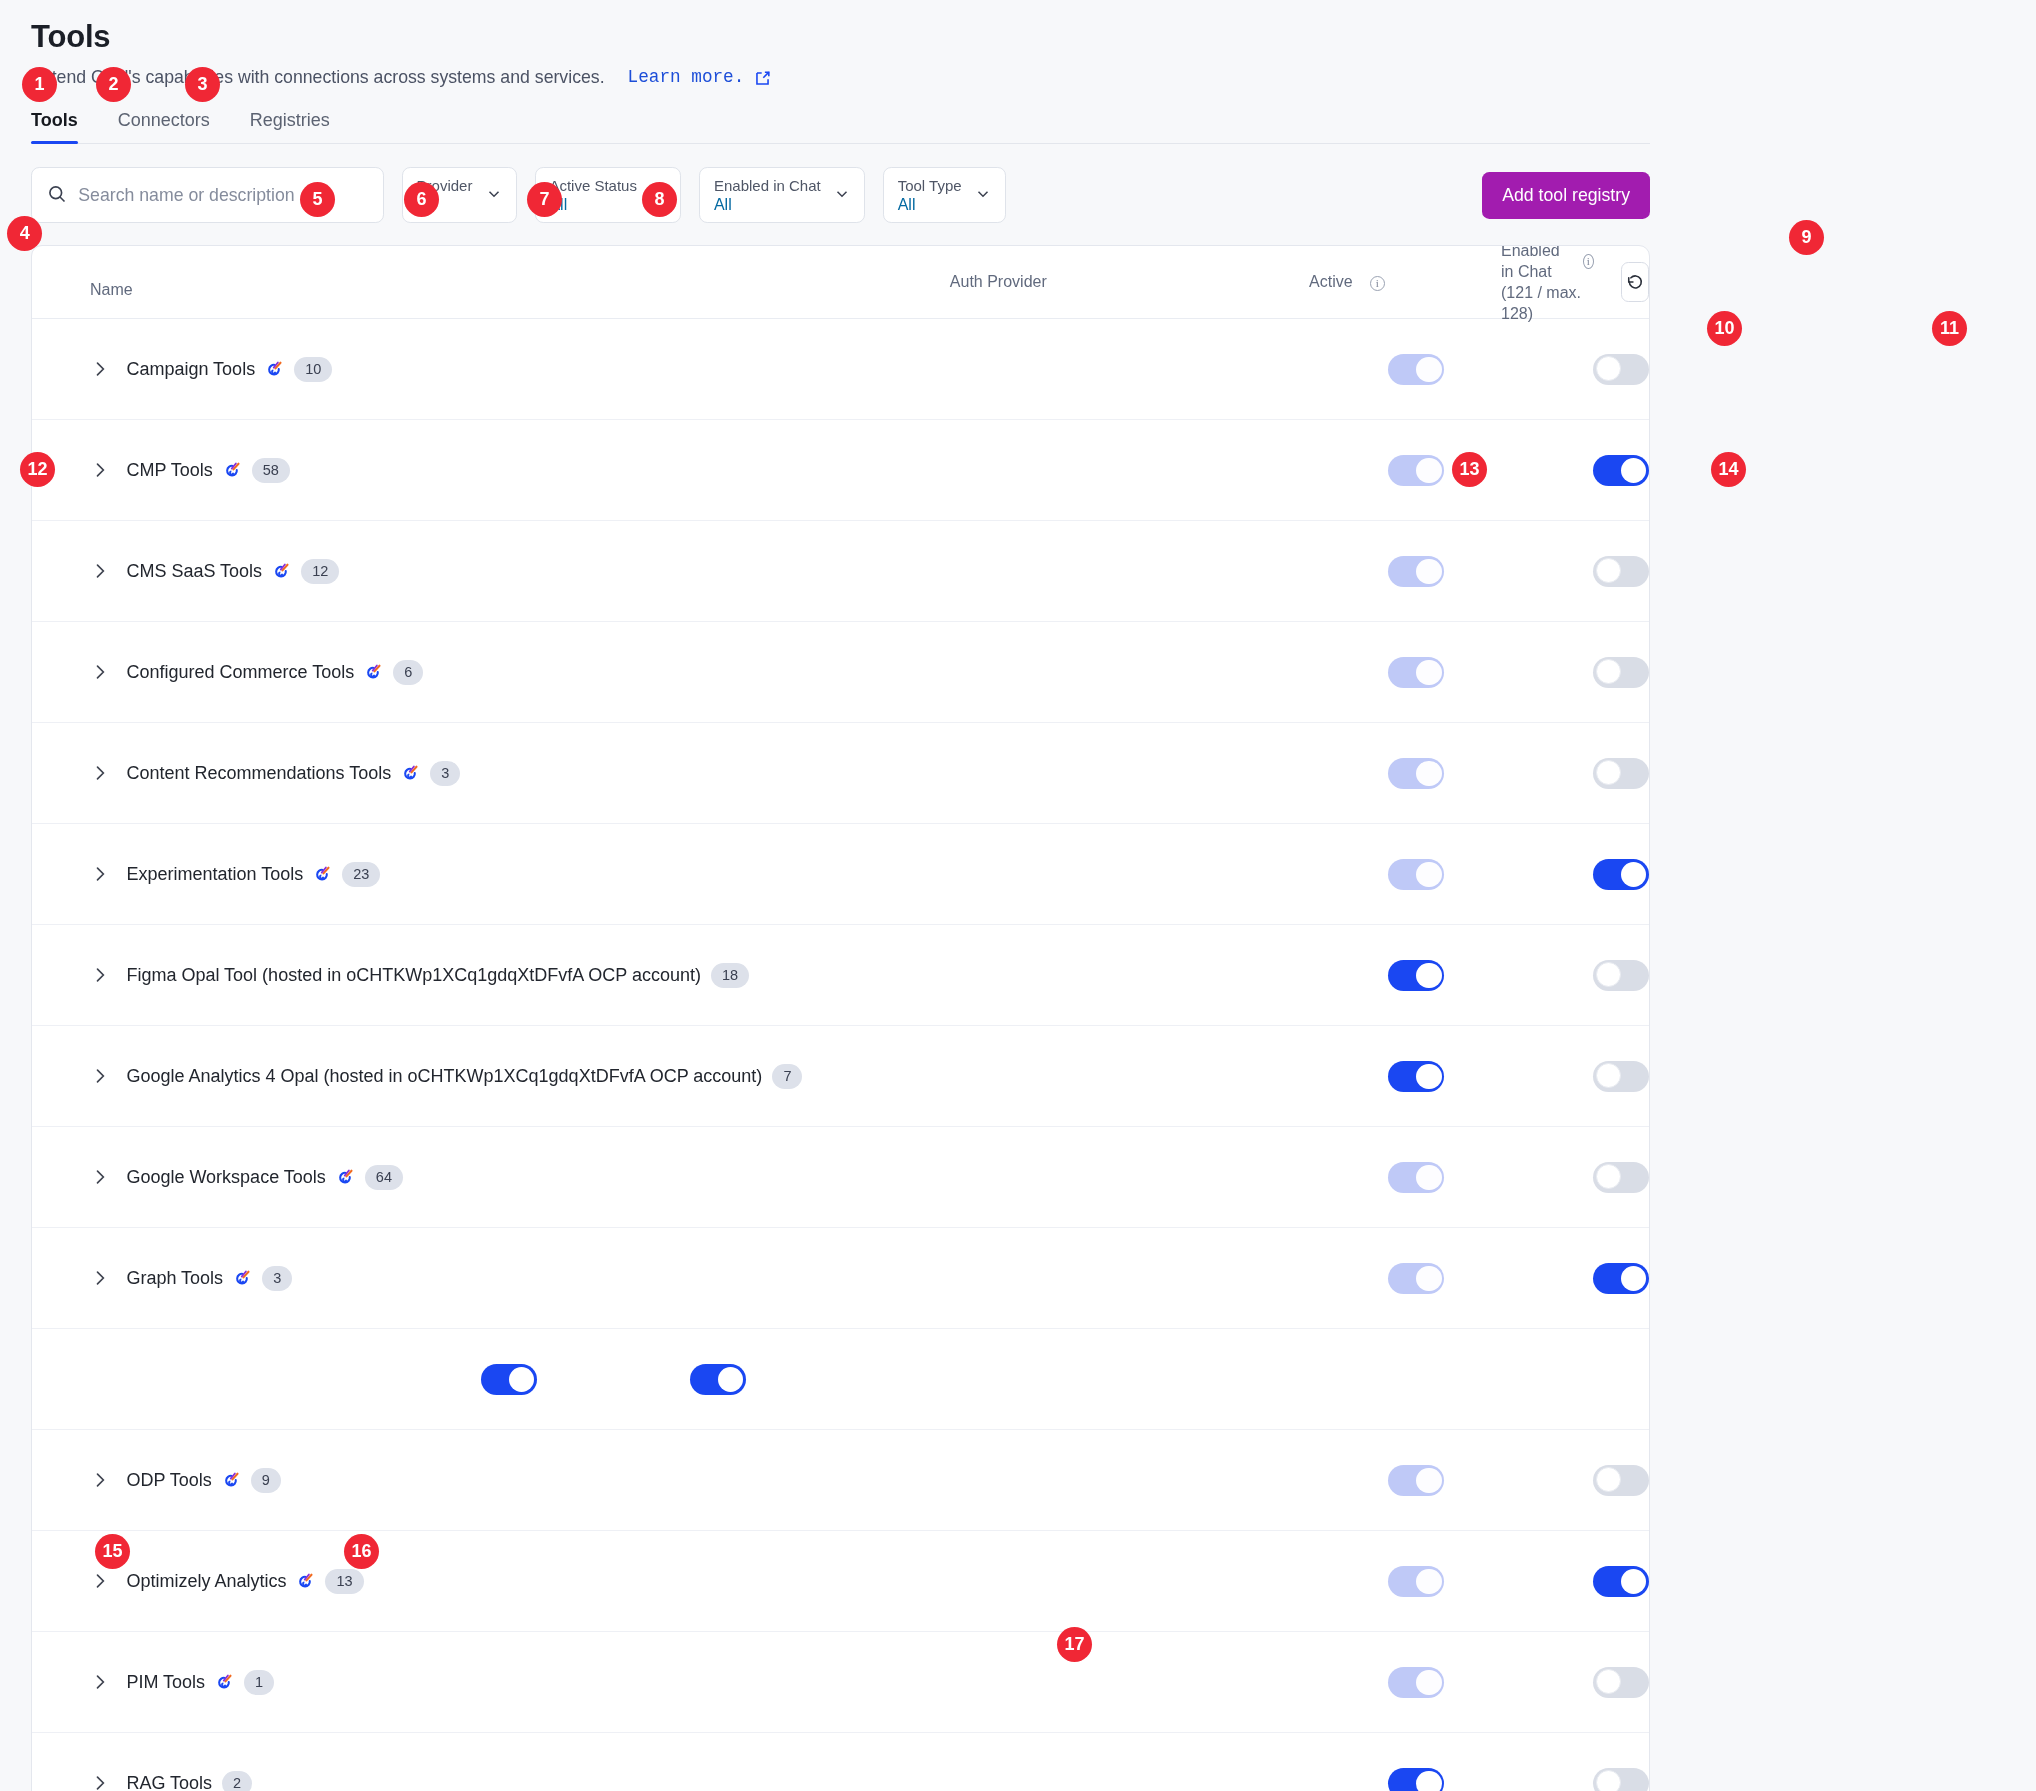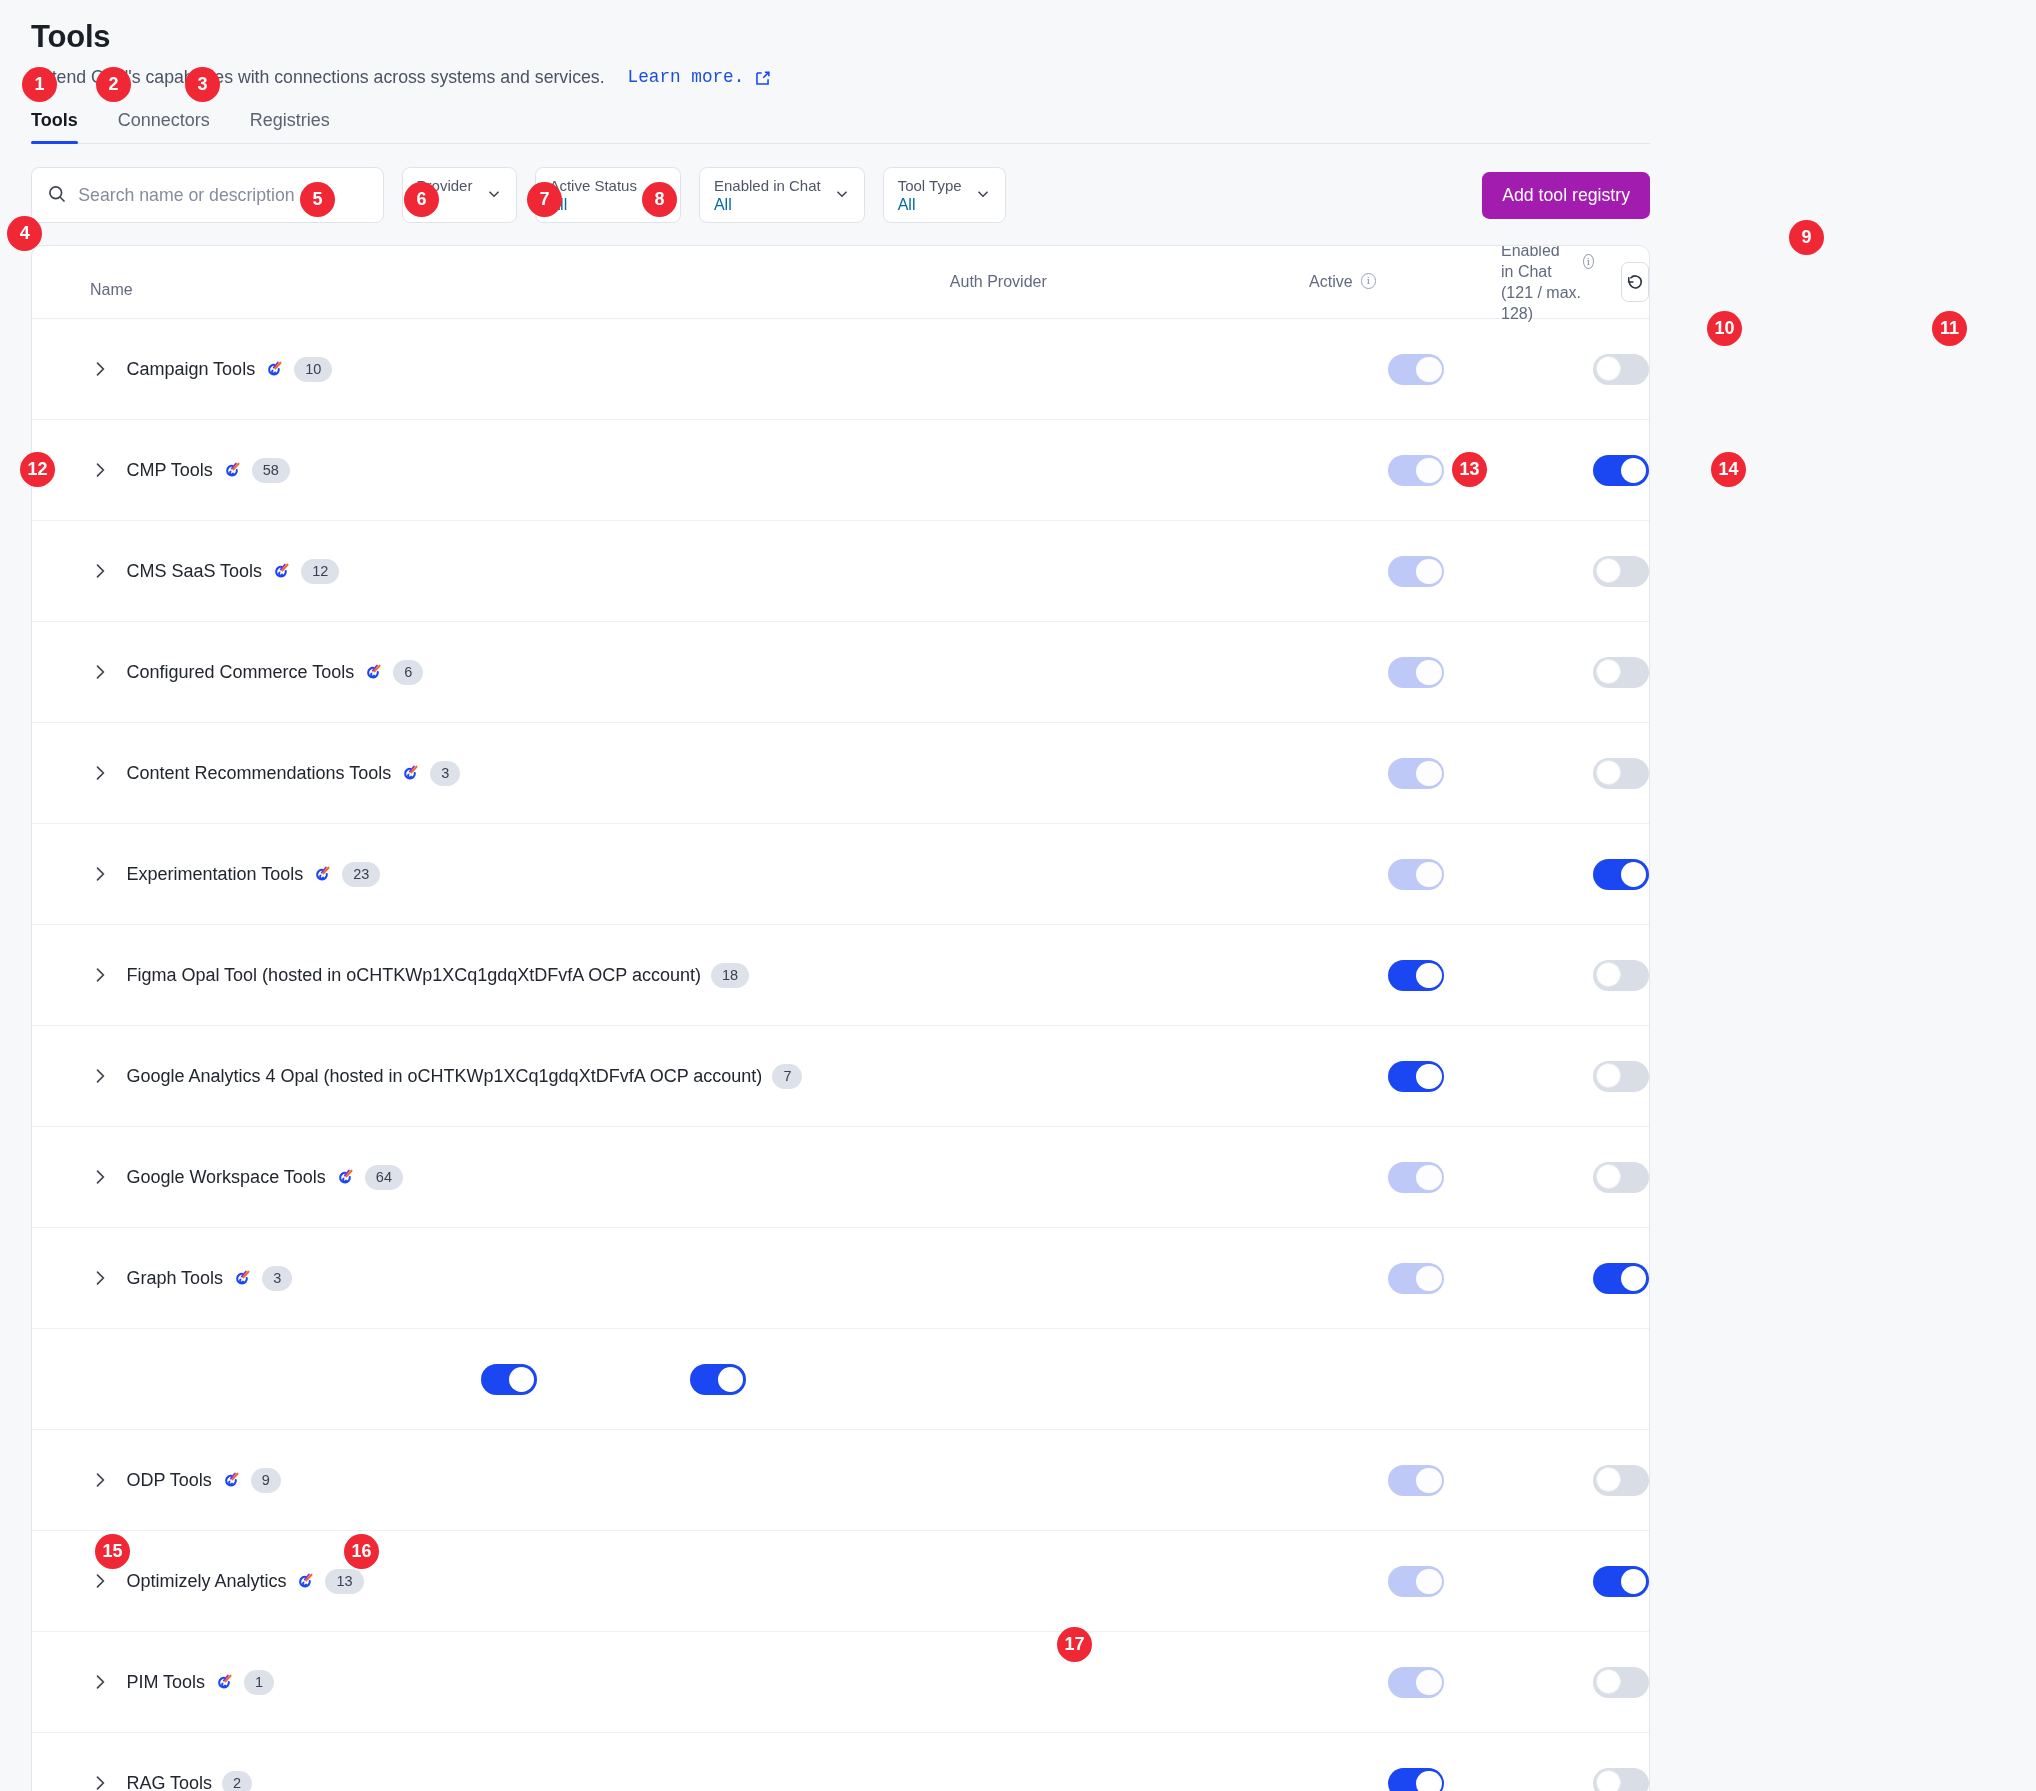--- a/index.html
+++ b/index.html
@@ -81,21 +81,21 @@
     margin: 22px 31px 0 31px; background: #fff; border: 1.3px solid #e4e7ee;
     border-radius: 11px 11px 0 0; overflow: hidden;
   }
   .thead {
     display: flex; align-items: center; height: 73px; padding: 0 0 0 58px;
     border-bottom: 1.3px solid #e9ecf2;
   }
   .th { font-size: 16px; color: #616a7e; }
   .th-name { width: 936px; margin-top: 16px; }
   .th-auth { width: 391px; }
-  .th-active { width: 209px; display: flex; align-items: flex-start; gap: 8px; justify-content: flex-start; }
+  .th-active { width: 209px; display: flex; align-items: flex-end; gap: 17px; justify-content: flex-start; }
   .th-chat { flex: 1; display: flex; align-items: center; gap: 11px; }
   .th-chat .chat-txt { display: flex; flex-direction: column; line-height: 21px; }
   .th-chat .chat-txt .l1 { display: flex; align-items: center; gap: 6.4px; }
   .refresh-btn {
     width: 40px; height: 40px; border: 1.4px solid #d8dce5; border-radius: 7.3px;
     background: #fff; display: flex; align-items: center; justify-content: center;
     cursor: pointer; margin-left: 16.4px;
   }
   .info-i {
     width: 15.5px; height: 15.5px; border-radius: 50%; border: 1.3px solid #9aa2b2;

